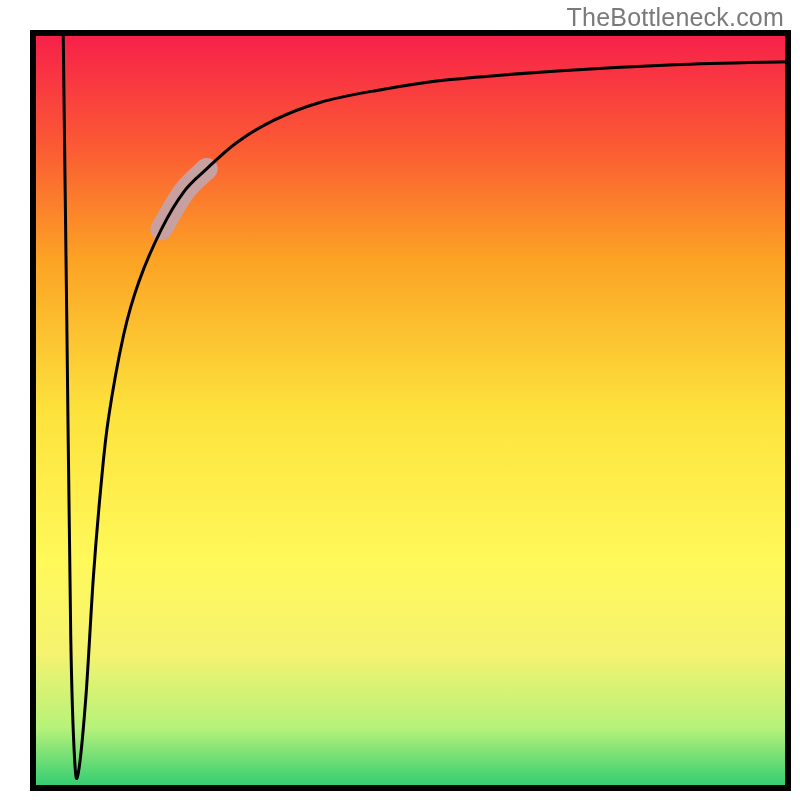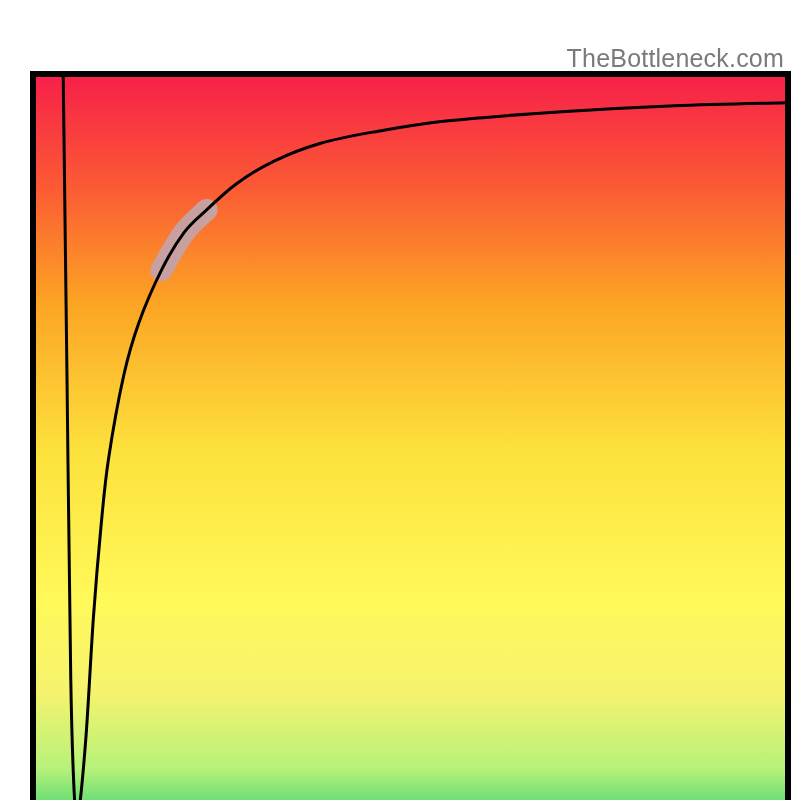--- a/index.html
+++ b/index.html
@@ -8,21 +8,20 @@
     width: 800px;
     height: 800px;
     background: #ffffff;
     font-family: Arial, Helvetica, sans-serif;
     overflow: hidden;
   }
   .wrap {
     position: relative;
     width: 800px;
     height: 580px;
-    margin-top: 41px;
   }
   .watermark {
     position: absolute;
     top: 3px;
     right: 16px;
     font-size: 25px;
     color: #7a7a7a;
     font-weight: 500;
     letter-spacing: 0.2px;
     z-index: 10;

